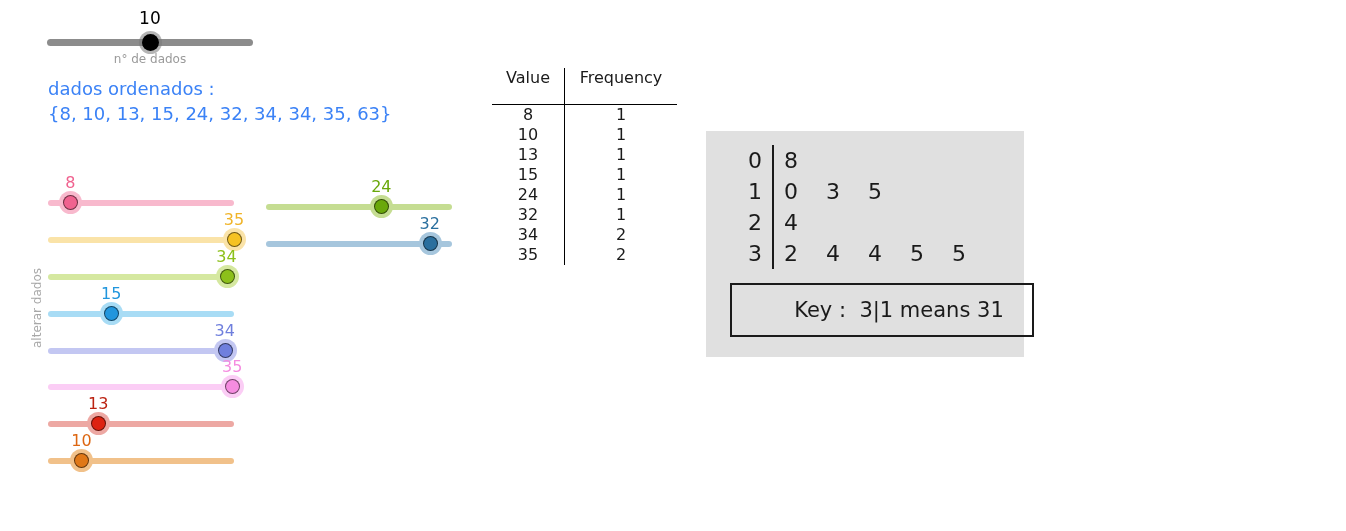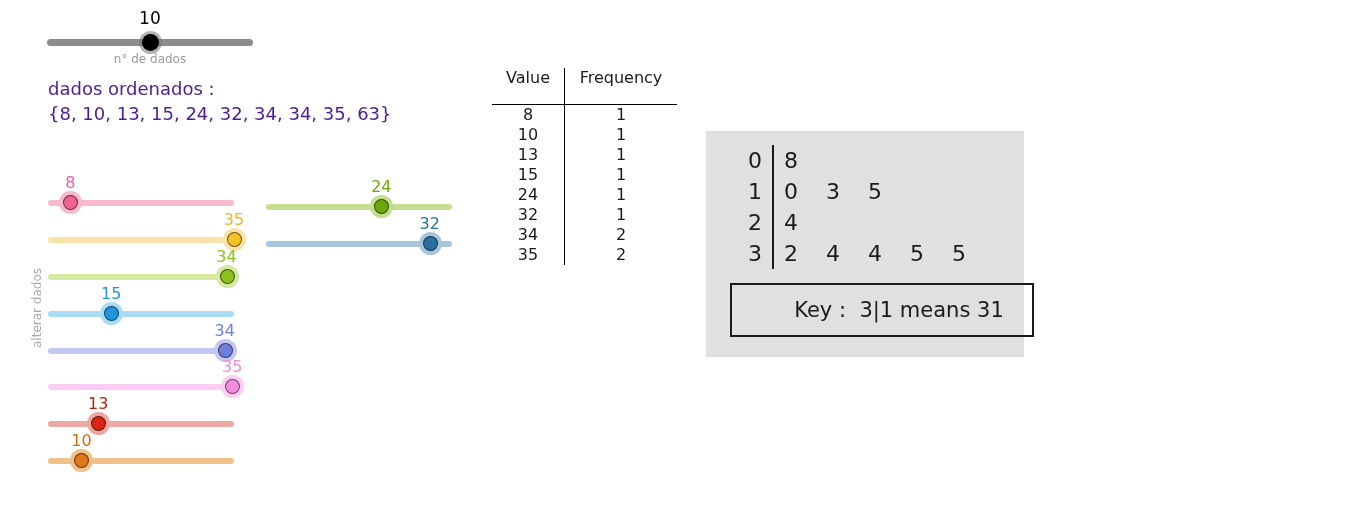--- a/index.html
+++ b/index.html
@@ -35,21 +35,21 @@
     box-shadow: 0 0 0 3px rgba(120,120,120,.55);
   }
   #nslider-caption {
     position: absolute; left: 0; top: 44px; width: 206px;
     text-align: center; font-size: 12px; color: #9a9a9a;
   }
 
   
   #ordered-block { left: 48px; top: 76px; }
   #ordered-block div {
-    font-size: 18px; color: #4c1d95; line-height: 25px;
+    font-size: 18px; color: #3b82f6; line-height: 25px;
     font-family: "DejaVu Sans", sans-serif; white-space: nowrap;
   }
 
   
   #alterar-label {
     left: 14px; top: 240px;
     font-size: 12px; color: #a8a8a8;
     transform: rotate(-90deg); transform-origin: left top;
     white-space: nowrap;
     

